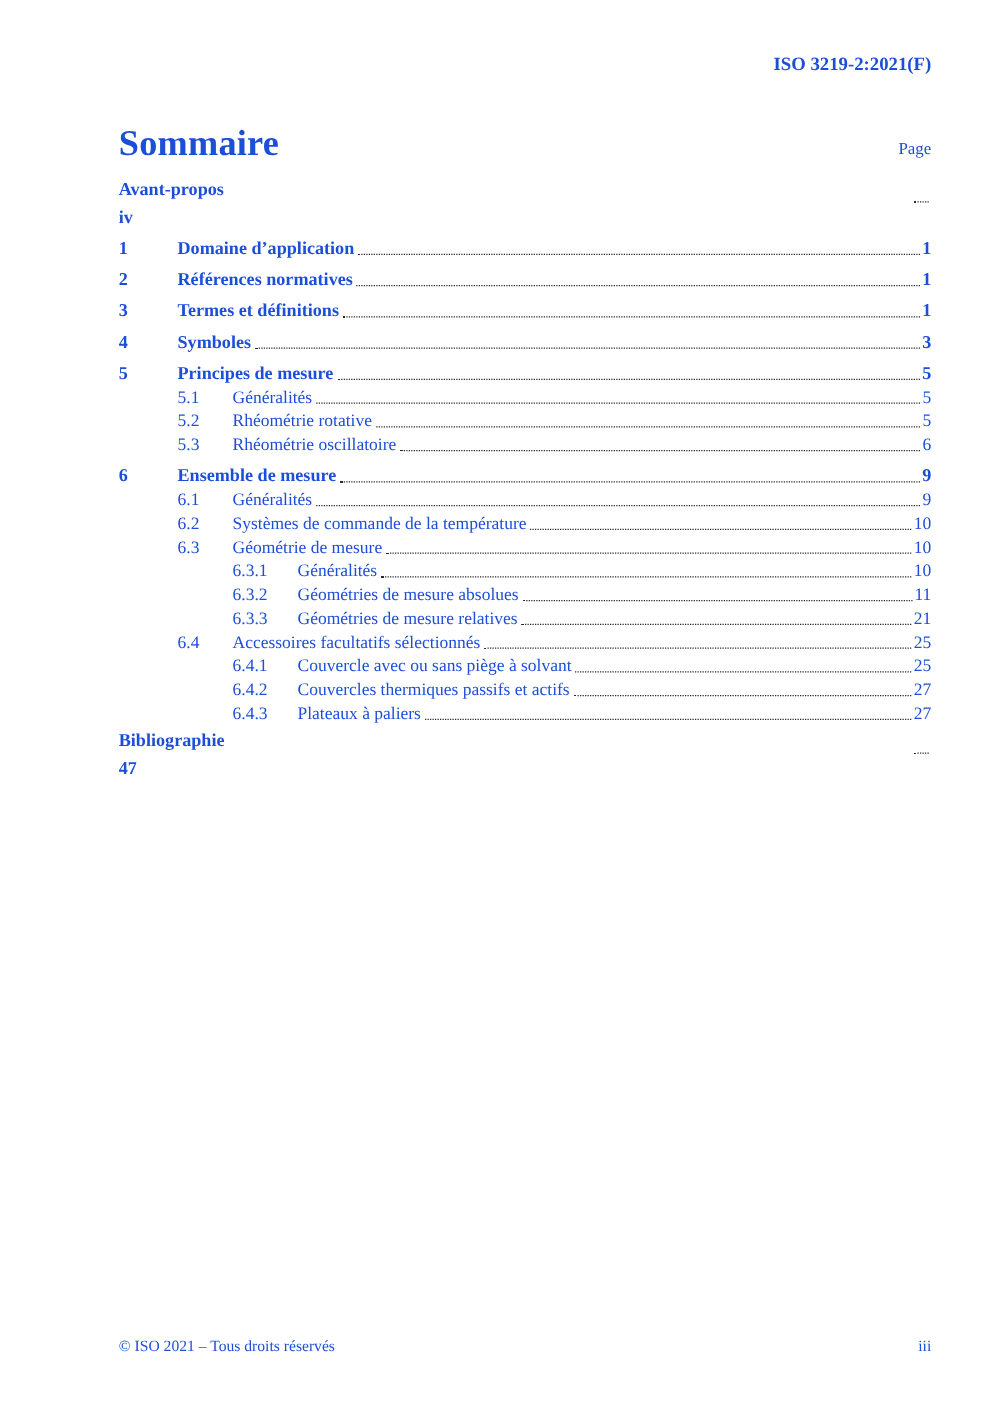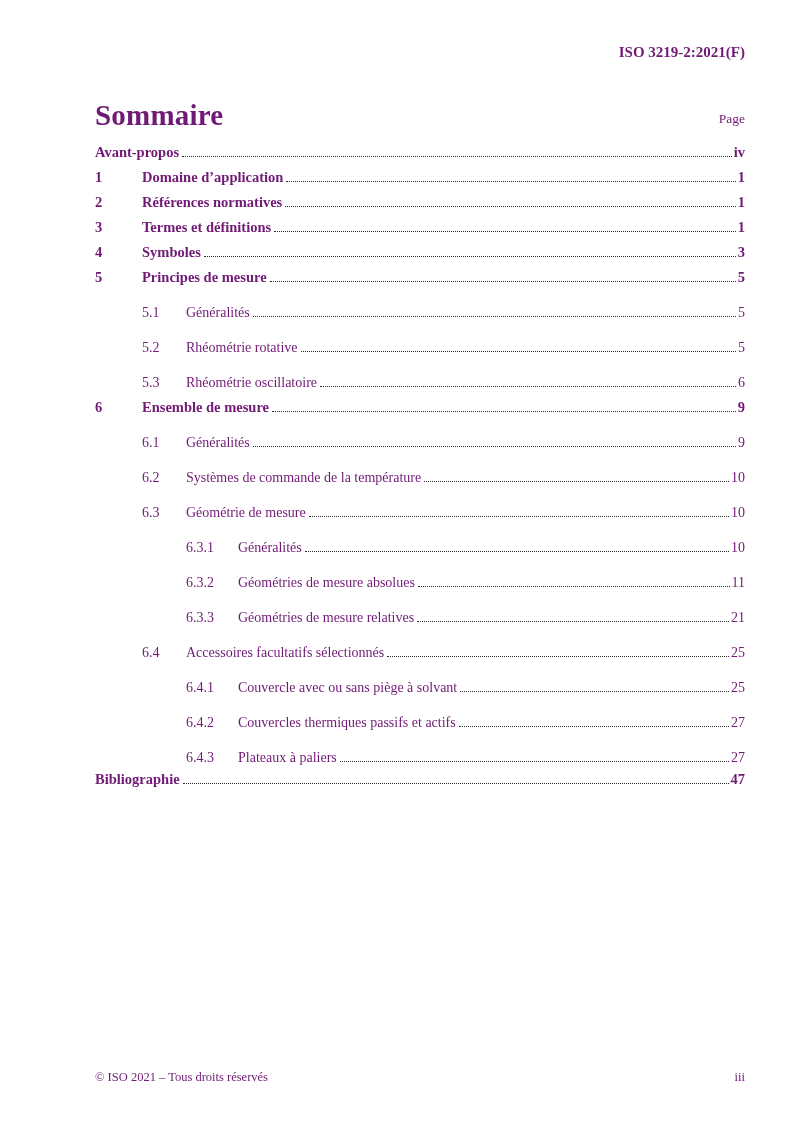--- a/index.html
+++ b/index.html
@@ -5,21 +5,21 @@
   html, body {
     margin: 0;
     padding: 0;
     background: #ffffff;
   }
   .page {
     position: relative;
     width: 793px;
     height: 1122px;
     background: #ffffff;
-    color: #701a75;
+    color: #1d4ed8;
     font-family: "Liberation Serif", serif;
     overflow: hidden;
   }
   .doc-header {
     position: absolute;
     top: 44px;
     left: 95px;
     right: 48px;
     text-align: right;
     font-weight: bold;
@@ -51,24 +51,24 @@
     right: 48px;
   }
   .row {
     display: flex;
     align-items: baseline;
     font-size: 14px;
     line-height: 17px;
   }
   .row.bold { font-weight: bold; }
   .row.lvl0, .row.lvl1 { font-size: 14.5px; }
-  .row.lvl0 { margin-top: 5px; }
+  .row.lvl0 { margin-top: 5px; flex-direction: column; }
   .row.lvl0:first-child { margin-top: 0; margin-bottom: 8px; }
   .row.lvl1 { margin-top: 8px; }
-  .row.lvl2, .row.lvl3 { margin-top: 18px; }
+  .row.lvl2, .row.lvl3 { margin-top: 2px; }
   .row.cont { margin-top: 1px; padding-left: 47px; }
   .row.lvl1 .num { flex: 0 0 47px; }
   .row.lvl2 { padding-left: 47px; }
   .row.lvl2 .num { flex: 0 0 44px; }
   .row.lvl3 { padding-left: 91px; }
   .row.lvl3 .num { flex: 0 0 52px; }
   .label { flex: 0 1 auto; white-space: nowrap; }
   .leader {
     flex: 1 1 auto;
     min-width: 12px;

